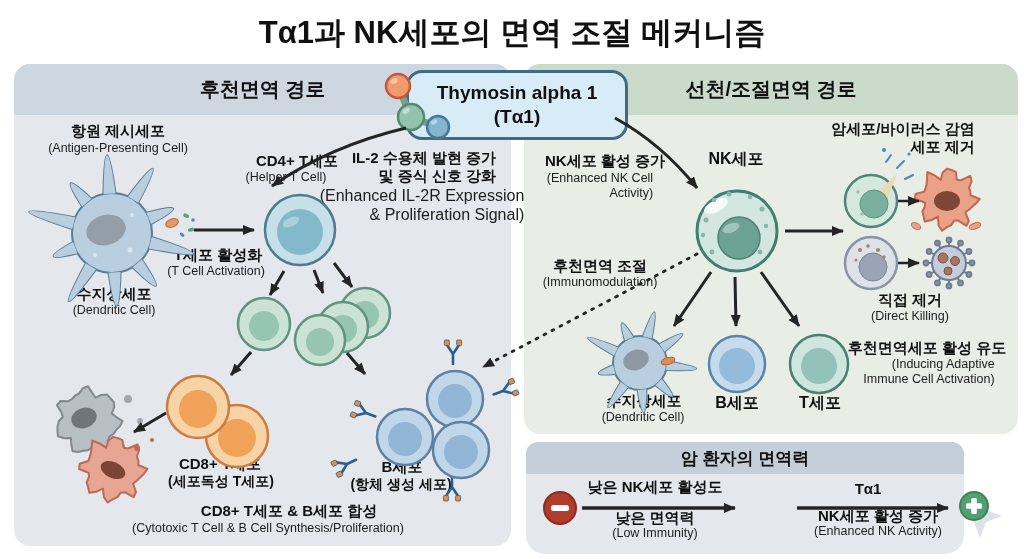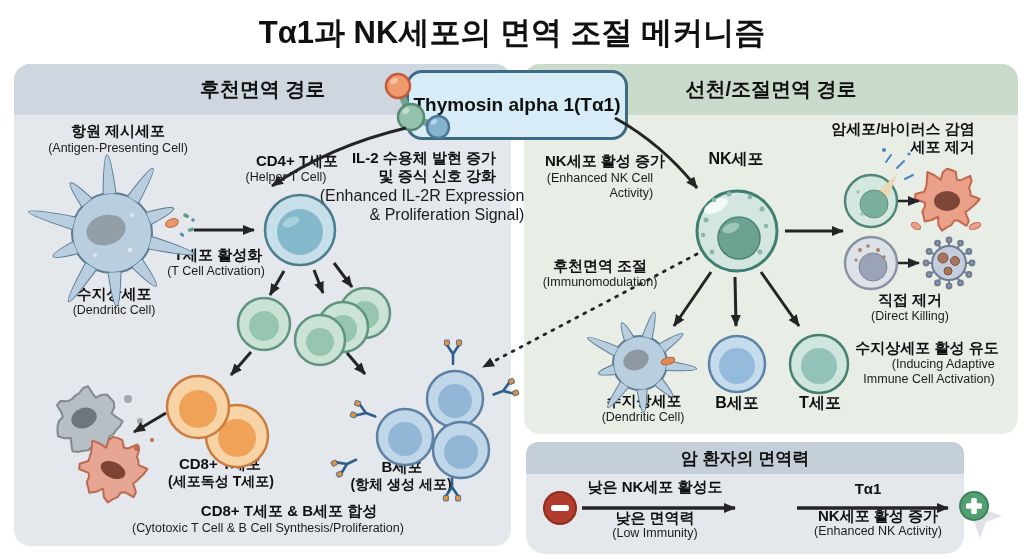--- a/index.html
+++ b/index.html
@@ -11,21 +11,21 @@
   #immunity-box{left:526px;top:442px;width:438px;height:112px;background:#e4e8ec;border-radius:19px;}
   .band{position:absolute;left:0;top:0;width:100%;height:51px;border-radius:16px 16px 0 0;
         display:flex;align-items:center;justify-content:center;font-weight:700;font-size:20px;}
   #left-panel .band{background:#ced6e0;}
   #right-panel .band{background:#cbdbcb;}
   #immunity-box .band{background:#c5cfd9;height:32px;border-radius:12px 12px 0 0;font-size:17px;}
   #title{position:absolute;left:512px;top:12px;transform:translateX(-50%);
          font-size:31px;font-weight:700;white-space:nowrap;z-index:2;}
   #thymosin-box{position:absolute;left:406px;top:70px;width:216px;height:64px;z-index:2;
         background:#d8ecf7;border:3px solid #3e6a85;border-radius:16px;
-        display:flex;flex-direction:row;align-items:center;justify-content:center;
+        display:flex;flex-direction:column;align-items:center;justify-content:center;
         font-weight:700;font-size:19px;line-height:1.25;text-align:center;}
   .lbl{position:absolute;transform:translateX(-50%);text-align:right;white-space:pre-line;
        line-height:1.18;z-index:3;width:max-content;}
   .ko{font-weight:700;font-size:15px;}
   .en{font-size:12.5px;color:#1c1c1c;}
   .sm{font-size:16px;}
   .big{font-size:16px;}
   #overlay{position:absolute;left:0;top:0;z-index:4;pointer-events:none;}
 </style>
 </head>
@@ -70,21 +70,21 @@
 <div class="lbl ko" style="left:605px;top:152px">NK세포 활성 증가</div>
 <div class="lbl en" style="left:600px;top:171px">(Enhanced NK Cell
 Activity)</div>
 <div class="lbl ko big" style="left:736px;top:150px">NK세포</div>
 <div class="lbl ko" style="left:903px;top:120px">암세포/바이러스 감염
 세포 제거</div>
 <div class="lbl ko" style="left:600px;top:257px">후천면역 조절</div>
 <div class="lbl en" style="left:600px;top:275px">(Immunomodulation)</div>
 <div class="lbl ko" style="left:910px;top:291px">직접 제거</div>
 <div class="lbl en" style="left:910px;top:309px">(Direct Killing)</div>
-<div class="lbl ko" style="left:927px;top:339px">수지상세포 활성 유도</div>
+<div class="lbl ko" style="left:927px;top:339px">후천면역세포 활성 유도</div>
 <div class="lbl en" style="left:929px;top:357px">(Inducing Adaptive
 Immune Cell Activation)</div>
 <div class="lbl ko" style="left:644px;top:392px">수지상세포</div>
 <div class="lbl en" style="left:643px;top:410px">(Dendritic Cell)</div>
 <div class="lbl ko big" style="left:737px;top:394px">B세포</div>
 <div class="lbl ko big" style="left:820px;top:394px">T세포</div>
 
 <div class="lbl ko" style="left:655px;top:478px">낮은 NK세포 활성도</div>
 <div class="lbl ko" style="left:655px;top:509px">낮은 면역력</div>
 <div class="lbl en" style="left:655px;top:526px">(Low Immunity)</div>

